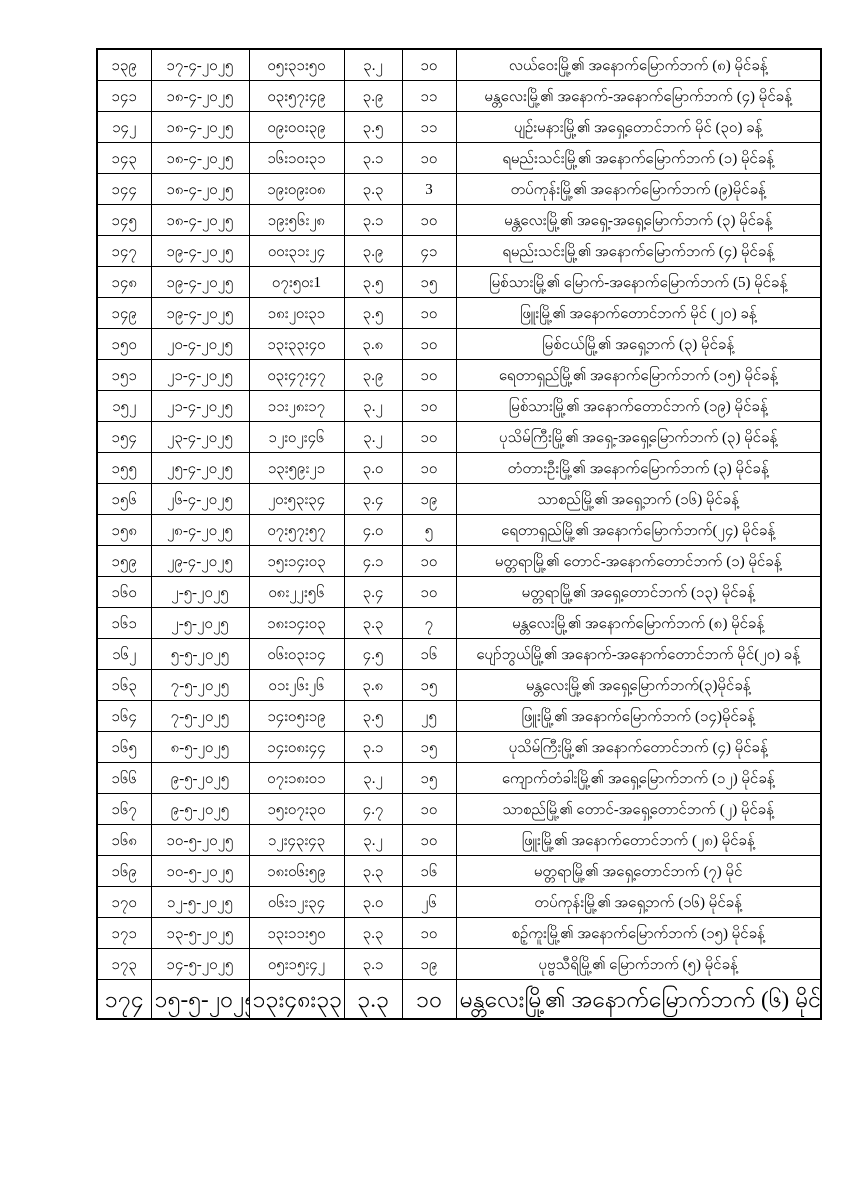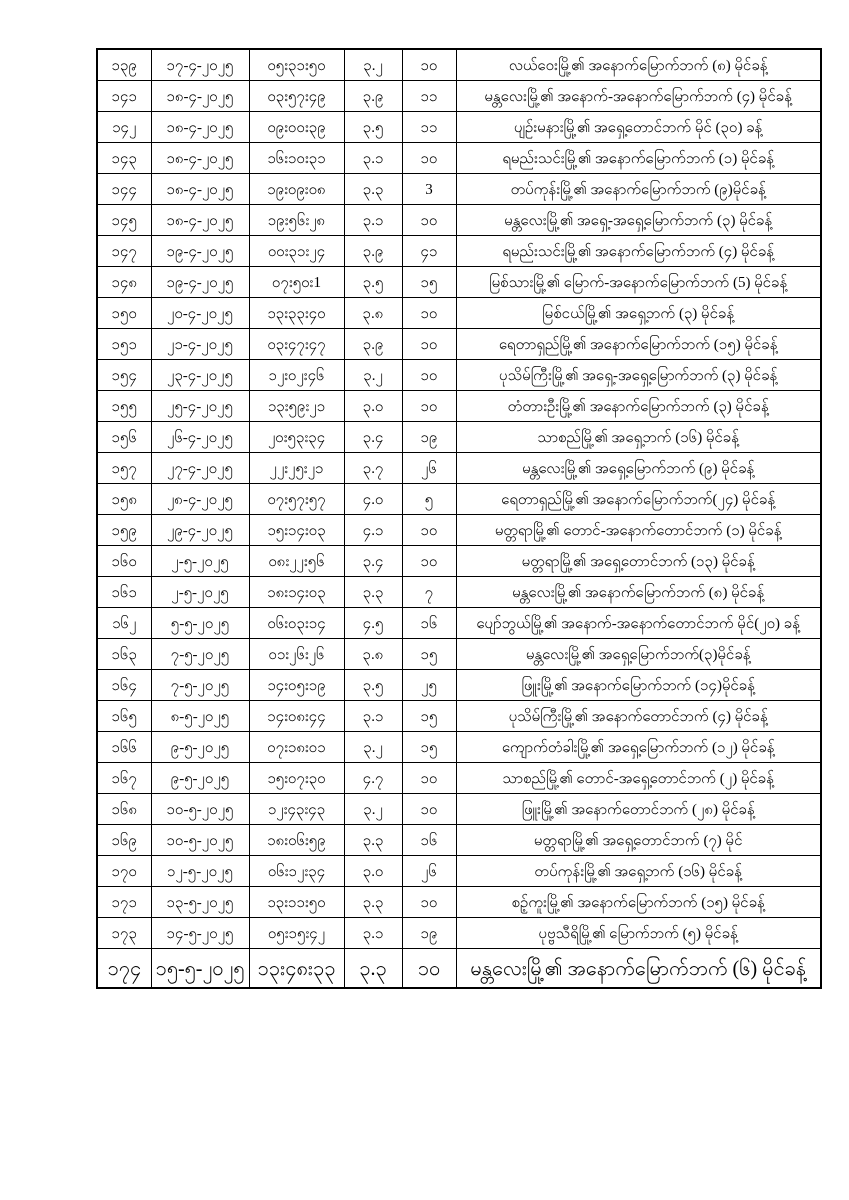--- a/index.html
+++ b/index.html
@@ -47,21 +47,21 @@
   col.c-time  { width: 95px; }
   col.c-mag   { width: 58px; }
   col.c-depth { width: 54px; }
   col.c-loc   { width: auto; }
   td.cell-loc {
     text-align: left;
     padding-left: 8px;
   }
   tr.row-large td {
     height: 36px;
-    font-size: 20px;
+    font-size: 23px;
   }
 </style>
 </head>
 <body>
 
 <div class="page">
   <table class="eq-table">
     <colgroup>
       <col class="c-sn">
       <col class="c-date">
@@ -129,34 +129,50 @@
   </tr>
         <tr>
     <td class="cell-sn">၁၄၈</td>
     <td class="cell-date">၁၉-၄-၂၀၂၅</td>
     <td class="cell-time">၀၇း၅၀း1</td>
     <td class="cell-mag">၃.၅</td>
     <td class="cell-depth">၁၅</td>
     <td class="cell-loc">မြစ်သားမြို့၏ မြောက်-အနောက်မြောက်ဘက် (5) မိုင်ခန့်</td>
   </tr>
         <tr>
+    <td class="cell-sn">၁၄၉</td>
+    <td class="cell-date">၁၉-၄-၂၀၂၅</td>
+    <td class="cell-time">၁၈း၂၀း၃၁</td>
+    <td class="cell-mag">၃.၅</td>
+    <td class="cell-depth">၁၀</td>
+    <td class="cell-loc">ဖြူးမြို့၏ အနောက်တောင်ဘက် မိုင် (၂၀) ခန့်</td>
+  </tr>
+        <tr>
     <td class="cell-sn">၁၅၀</td>
     <td class="cell-date">၂၀-၄-၂၀၂၅</td>
     <td class="cell-time">၁၃း၃၃း၄၀</td>
     <td class="cell-mag">၃.၈</td>
     <td class="cell-depth">၁၀</td>
     <td class="cell-loc">မြစ်ငယ်မြို့၏ အရှေ့ဘက် (၃) မိုင်ခန့်</td>
   </tr>
         <tr>
     <td class="cell-sn">၁၅၁</td>
     <td class="cell-date">၂၁-၄-၂၀၂၅</td>
     <td class="cell-time">၀၃း၄၇း၄၇</td>
     <td class="cell-mag">၃.၉</td>
     <td class="cell-depth">၁၀</td>
     <td class="cell-loc">ရေတာရှည်မြို့၏ အနောက်မြောက်ဘက် (၁၅) မိုင်ခန့်</td>
+  </tr>
+        <tr>
+    <td class="cell-sn">၁၅၂</td>
+    <td class="cell-date">၂၁-၄-၂၀၂၅</td>
+    <td class="cell-time">၁၁း၂၈း၁၇</td>
+    <td class="cell-mag">၃.၂</td>
+    <td class="cell-depth">၁၀</td>
+    <td class="cell-loc">မြစ်သားမြို့၏ အနောက်တောင်ဘက် (၁၉) မိုင်ခန့်</td>
   </tr>
         <tr>
     <td class="cell-sn">၁၅၄</td>
     <td class="cell-date">၂၃-၄-၂၀၂၅</td>
     <td class="cell-time">၁၂း၀၂း၄၆</td>
     <td class="cell-mag">၃.၂</td>
     <td class="cell-depth">၁၀</td>
     <td class="cell-loc">ပုသိမ်ကြီးမြို့၏ အရှေ့-အရှေ့မြောက်ဘက် (၃) မိုင်ခန့်</td>
   </tr>
         <tr>
@@ -169,28 +185,20 @@
   </tr>
         <tr>
     <td class="cell-sn">၁၅၆</td>
     <td class="cell-date">၂၆-၄-၂၀၂၅</td>
     <td class="cell-time">၂၀း၅၃း၃၄</td>
     <td class="cell-mag">၃.၄</td>
     <td class="cell-depth">၁၉</td>
     <td class="cell-loc">သာစည်မြို့၏ အရှေ့ဘက် (၁၆) မိုင်ခန့်</td>
   </tr>
         <tr>
-    <td class="cell-sn">၁၅၇</td>
-    <td class="cell-date">၂၇-၄-၂၀၂၅</td>
-    <td class="cell-time">၂၂း၂၅း၂၁</td>
-    <td class="cell-mag">၃.၇</td>
-    <td class="cell-depth">၂၆</td>
-    <td class="cell-loc">မန္တလေးမြို့၏ အရှေ့မြောက်ဘက် (၉) မိုင်ခန့်</td>
-  </tr>
-        <tr>
     <td class="cell-sn">၁၅၈</td>
     <td class="cell-date">၂၈-၄-၂၀၂၅</td>
     <td class="cell-time">၀၇း၅၇း၅၇</td>
     <td class="cell-mag">၄.၀</td>
     <td class="cell-depth">၅</td>
     <td class="cell-loc">ရေတာရှည်မြို့၏ အနောက်မြောက်ဘက်(၂၄) မိုင်ခန့်</td>
   </tr>
         <tr>
     <td class="cell-sn">၁၅၉</td>
     <td class="cell-date">၂၉-၄-၂၀၂၅</td>

